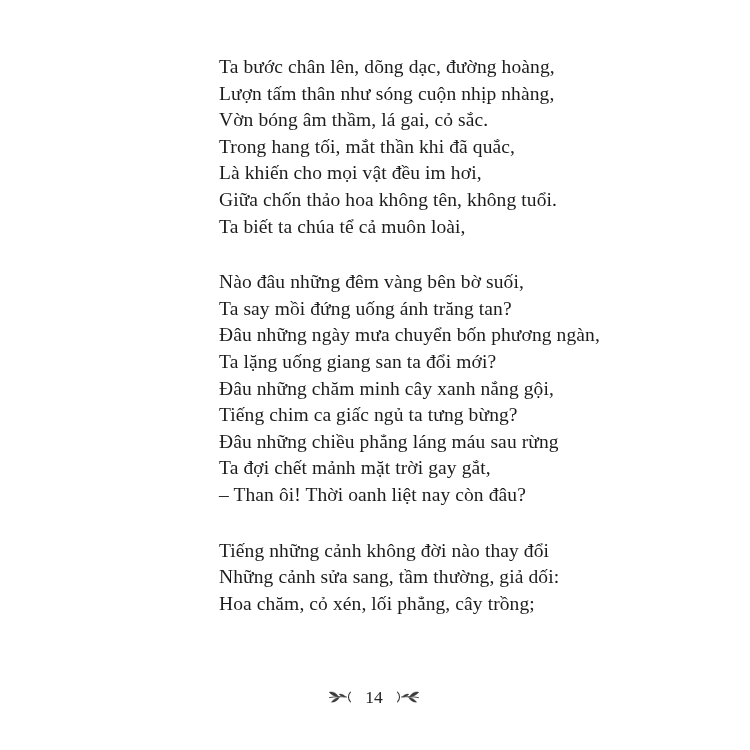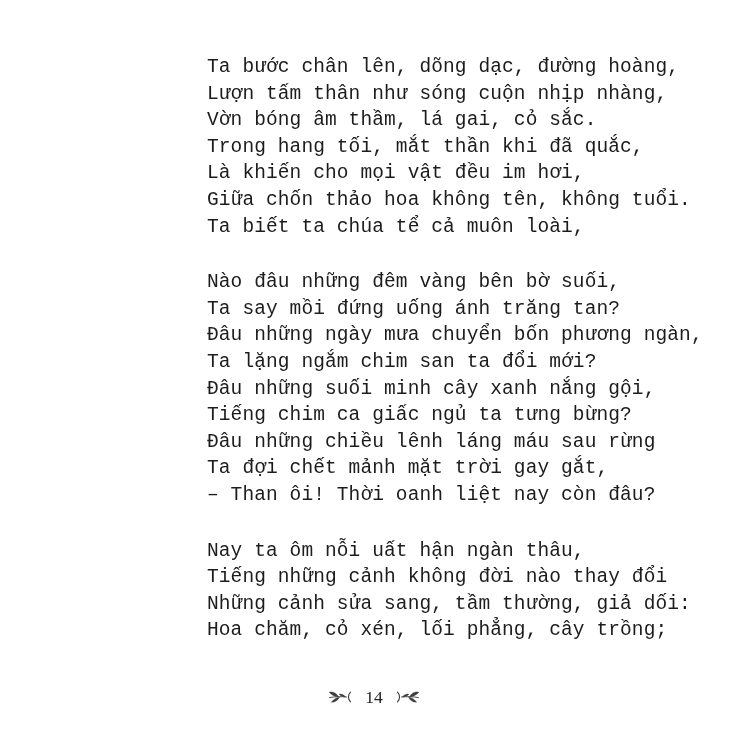--- a/index.html
+++ b/index.html
@@ -19,22 +19,21 @@
   .poem {
     position: absolute;
     left: 207px;
     top: 54px;
     font-size: 19.5px;
     line-height: 26.6px;
     letter-spacing: 0.1px;
     white-space: nowrap;
   }
   .stanza {
-    margin: 0 0 29px 0;
-    font-family: Liberation Mono, monospace;
+    margin: 0 0 29px 12px;
   }
   .line {
     height: 26.6px;
   }
   .footer {
     position: absolute;
     left: 0;
     top: 688px;
     width: 748px;
     display: flex;
@@ -71,29 +70,28 @@
         <div class="line">Vờn bóng âm thầm, lá gai, cỏ sắc.</div>
         <div class="line">Trong hang tối, mắt thần khi đã quắc,</div>
         <div class="line">Là khiến cho mọi vật đều im hơi,</div>
         <div class="line">Giữa chốn thảo hoa không tên, không tuổi.</div>
         <div class="line">Ta biết ta chúa tể cả muôn loài,</div>
       </div>
       <div class="stanza">
         <div class="line">Nào đâu những đêm vàng bên bờ suối,</div>
         <div class="line">Ta say mồi đứng uống ánh trăng tan?</div>
         <div class="line">Đâu những ngày mưa chuyển bốn phương ngàn,</div>
-        <div class="line">Ta lặng ngắm chim san ta đổi mới?</div>
-        <div class="line">Đâu những suối minh cây xanh nắng gội,</div>
+        <div class="line">Ta lặng uống giang san ta đổi mới?</div>
+        <div class="line">Đâu những chăm minh cây xanh nắng gội,</div>
         <div class="line">Tiếng chim ca giấc ngủ ta tưng bừng?</div>
-        <div class="line">Đâu những chiều lênh láng máu sau rừng</div>
+        <div class="line">Đâu những chiều phẳng láng máu sau rừng</div>
         <div class="line">Ta đợi chết mảnh mặt trời gay gắt,</div>
         <div class="line">– Than ôi! Thời oanh liệt nay còn đâu?</div>
       </div>
       <div class="stanza">
-        <div class="line">Nay ta ôm nỗi uất hận ngàn thâu,</div>
         <div class="line">Tiếng những cảnh không đời nào thay đổi</div>
         <div class="line">Những cảnh sửa sang, tầm thường, giả dối:</div>
         <div class="line">Hoa chăm, cỏ xén, lối phẳng, cây trồng;</div>
       </div>
     </div>
 
   <div class="footer">
     <span class="fleuron">
       <svg width="24" height="14" viewBox="0 0 24 14" xmlns="http://www.w3.org/2000/svg">
         <g fill="#3a3a3a" stroke="#3a3a3a">

